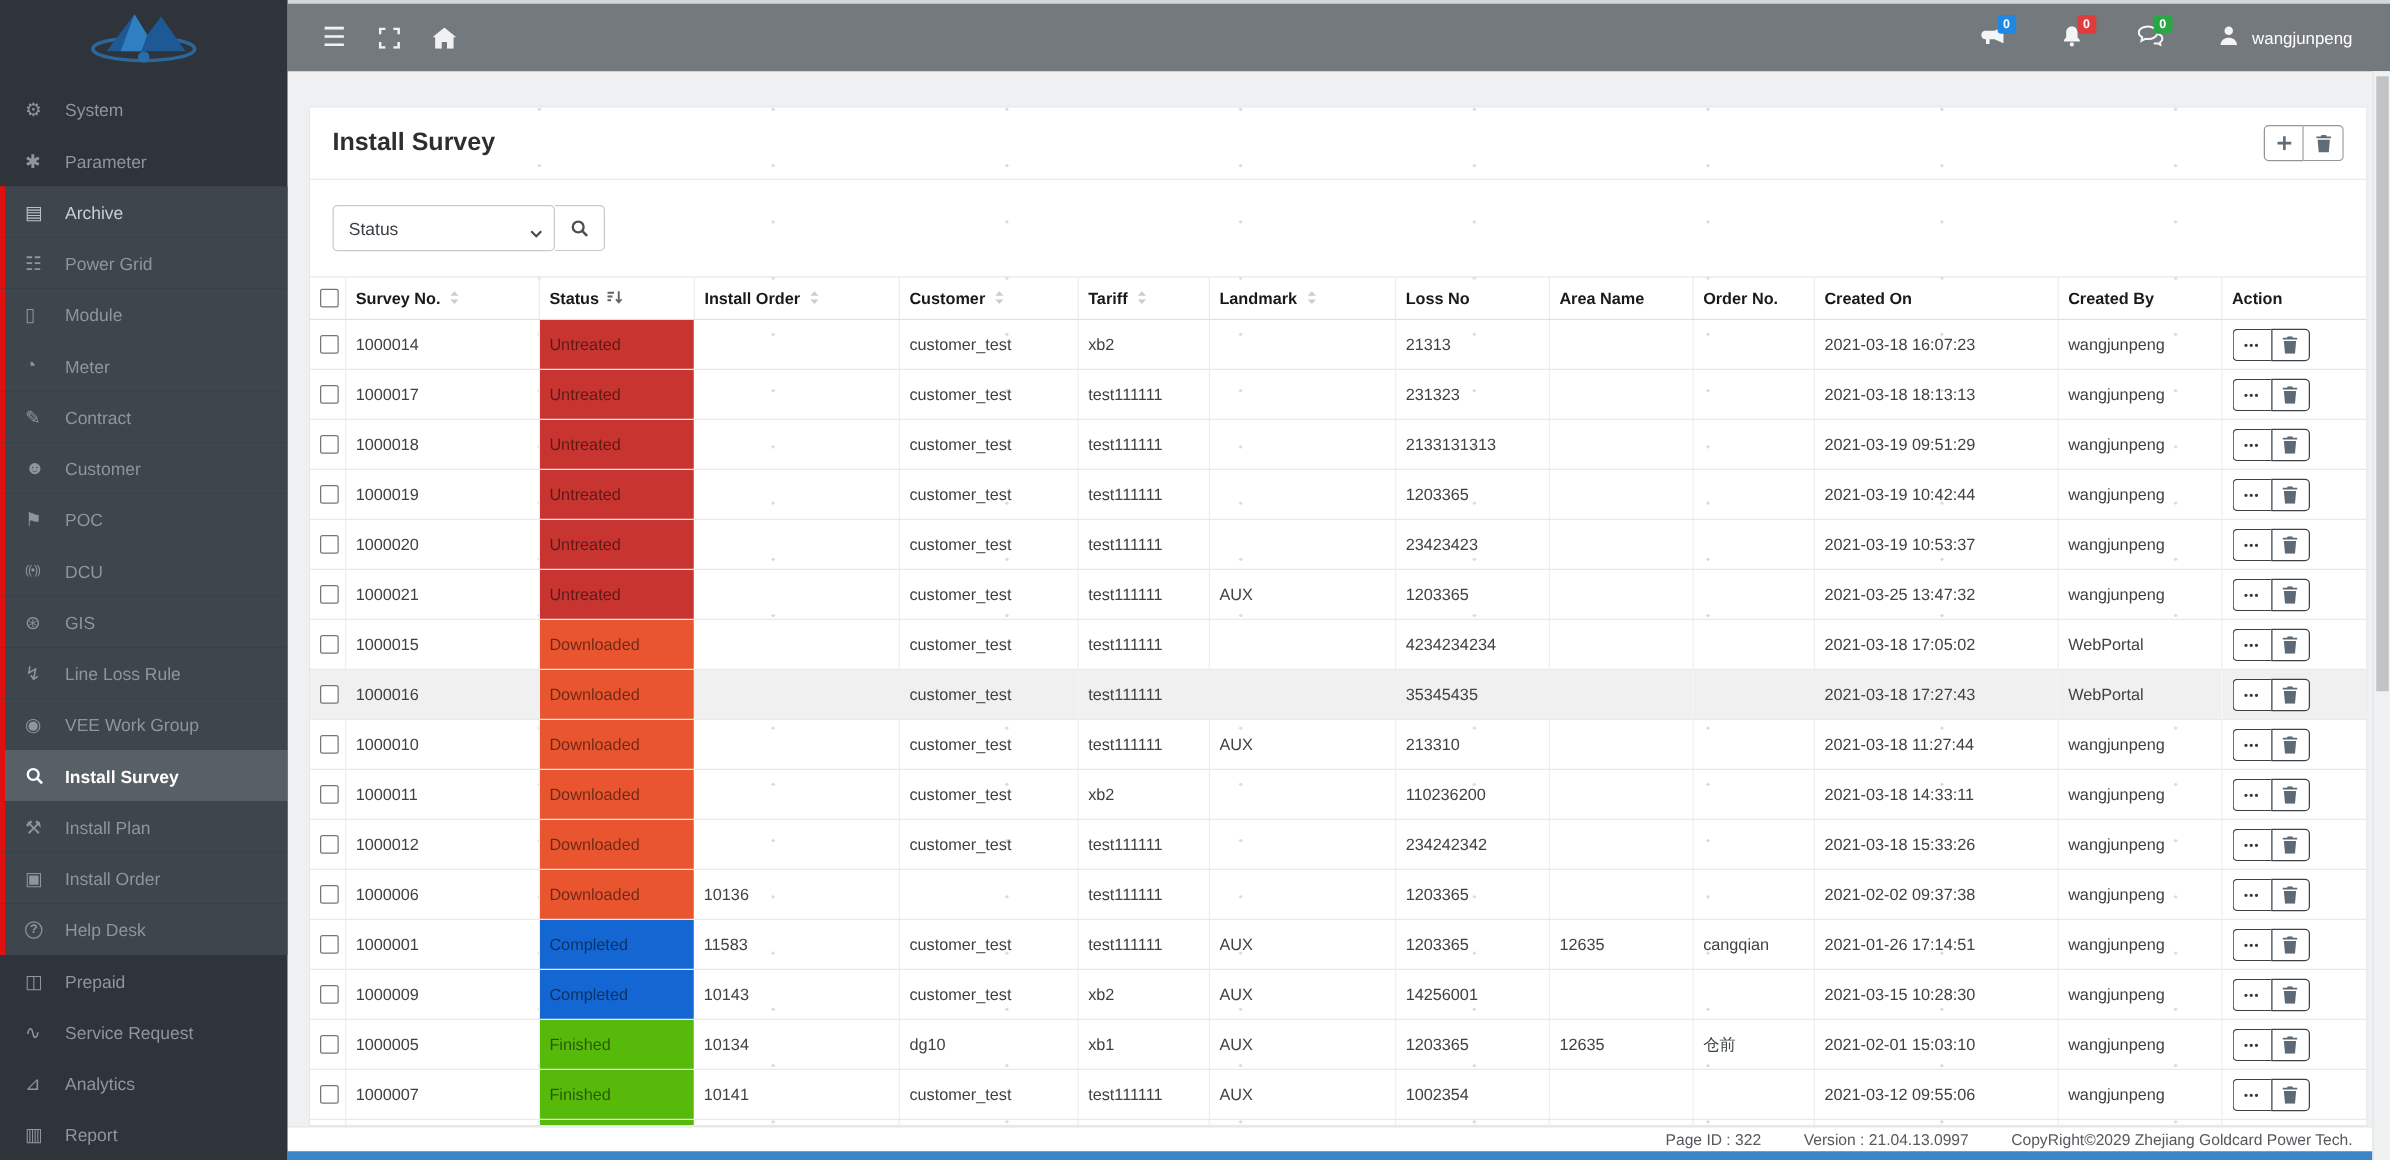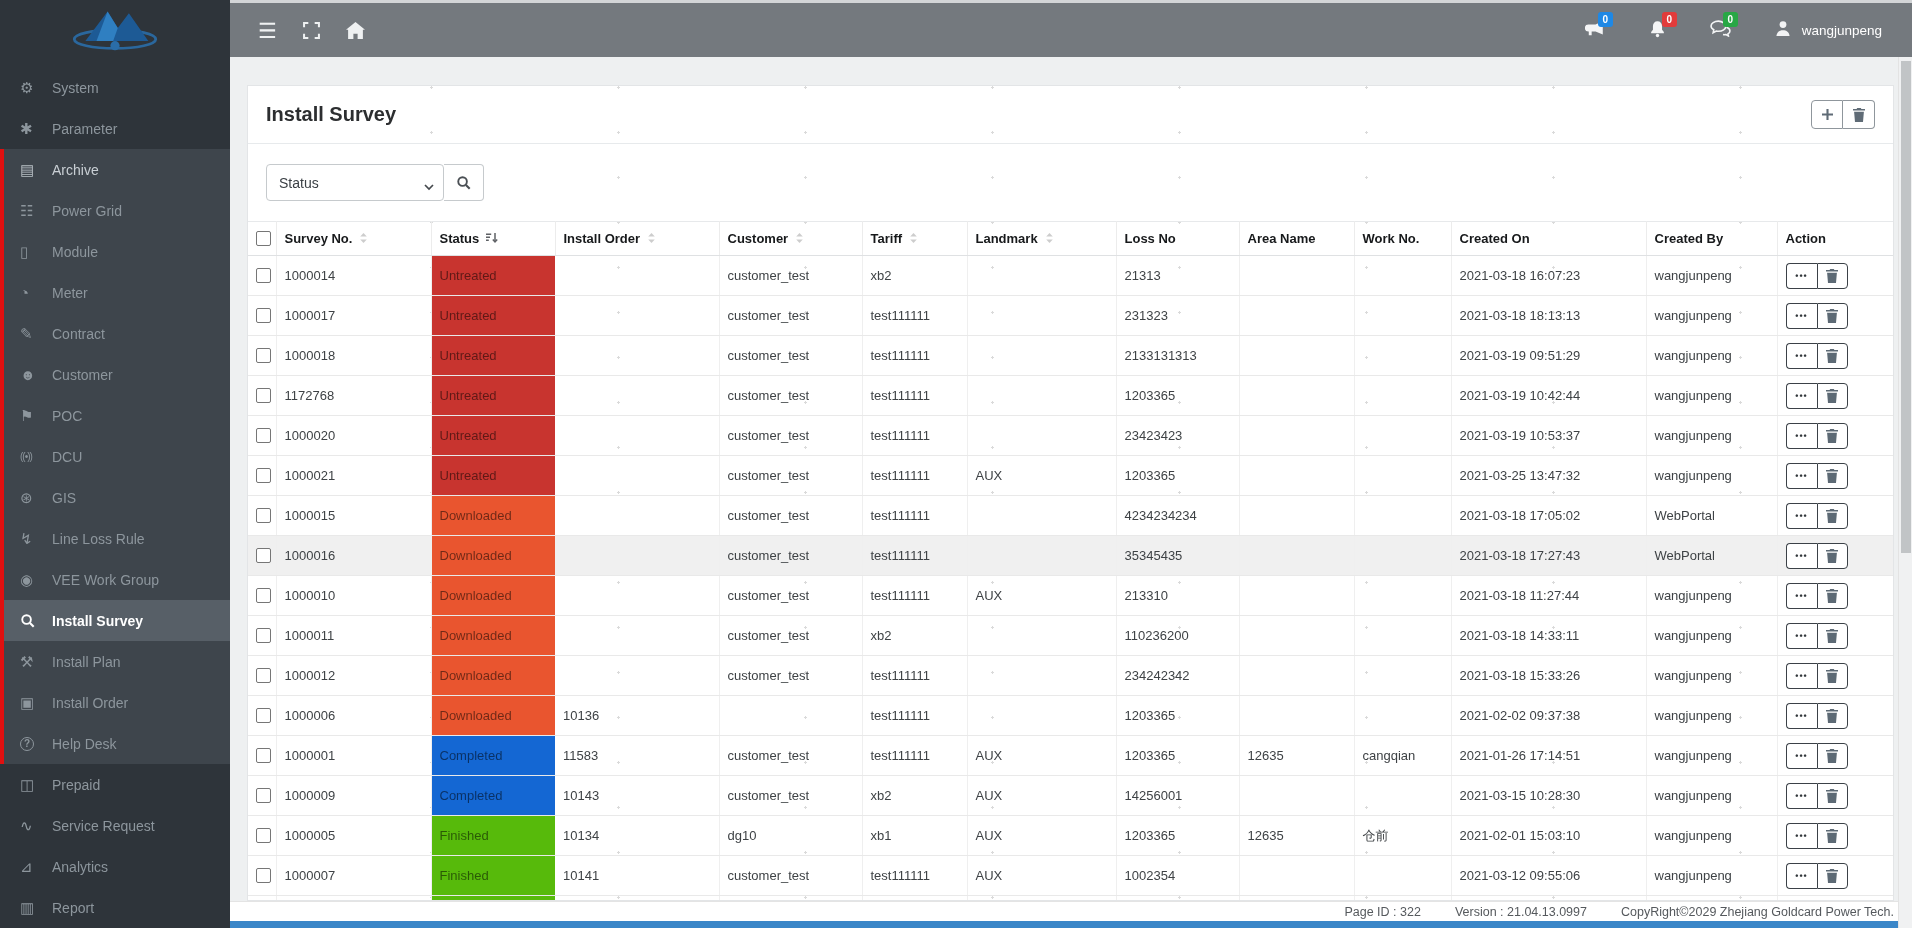--- a/index.html
+++ b/index.html
@@ -59,21 +59,21 @@
   td:last-child{border-right:none}
   tr.hl td{background:#f0f0f0}
   td.status{color:rgba(0,0,0,0.52);border-right:none}
   .abtn{width:31px;height:26px;border:1px solid #3b4147;background:#fff;display:inline-flex;align-items:center;justify-content:center;color:#5d6a75;cursor:pointer;vertical-align:middle}
   .abtn.first{border-radius:4px 0 0 4px;border-right:none}
   .abtn.last{border-radius:0 4px 4px 0}
   .dots{font-size:9px;letter-spacing:1px;color:#33383c;font-weight:bold}
   input[type=checkbox]{width:15px;height:15px;accent-color:#fff;border:1px solid #767676;appearance:none;background:#fff;border-radius:2px;cursor:pointer;display:block}
 
   
-  .footer{position:absolute;left:230px;top:901px;width:1668px;height:20px;background:#fff;border-top:1px solid #e4e4e4;display:flex;align-items:center;justify-content:flex-end;gap:34px;padding-right:4px;font-size:12.5px;color:#55595d;z-index:3}
+  .footer{position:absolute;left:230px;top:901px;width:1668px;height:20px;background:#fff;border-top:1px solid #e4e4e4;display:flex;align-items:center;justify-content:flex-end;gap:34px;padding-right:16px;font-size:12.5px;color:#55595d;z-index:3}
   .bluebar{position:absolute;left:230px;top:921px;width:1668px;height:7px;background:#3a86c8;z-index:3}
 
   
   .scrollbar{position:absolute;right:0;top:57px;width:14px;height:871px;background:#f0f1f2;border-left:1px solid #e3e3e3;z-index:6}
   .scroll-thumb{position:absolute;left:2px;top:4px;width:10px;height:492px;background:#c1c4c6;cursor:pointer}
 </style>
 </head>
 <body>
 
 <div class="sidebar">
@@ -300,21 +300,21 @@
           <th><span>Tariff</span><svg class="sort" width="11" height="12" viewBox="0 0 11 12">
               <path d="M2.2 4.5 5.5 0.9 8.8 4.5Z" fill="#cdcdcd"></path>
               <path d="M2.2 7.5 5.5 11.1 8.8 7.5Z" fill="#cdcdcd"></path>
             </svg></th>
           <th><span>Landmark</span><svg class="sort" width="11" height="12" viewBox="0 0 11 12">
               <path d="M2.2 4.5 5.5 0.9 8.8 4.5Z" fill="#cdcdcd"></path>
               <path d="M2.2 7.5 5.5 11.1 8.8 7.5Z" fill="#cdcdcd"></path>
             </svg></th>
           <th><span>Loss No</span></th>
           <th><span>Area Name</span></th>
-          <th><span>Work No.</span></th>
+          <th><span>Order No.</span></th>
           <th><span>Created On</span></th>
           <th><span>Created By</span></th>
           <th><span>Action</span></th>
         </tr>
       </thead>
     <tbody id="tbody">
         <tr>
           <td>
             <input type="checkbox" style="">
           </td>
@@ -380,21 +380,21 @@
             </button><button class="abtn last">
               <svg width="12" height="14" viewBox="0 0 12 14">
                 <path fill="currentColor" d="M4.2 0h3.6l.6 1.1H12v1.5H0V1.1h3.6ZM1.1 3.7h9.8L10 14H2Z"></path>
               </svg>
             </button></td>
         </tr>
         <tr>
           <td>
             <input type="checkbox" style="">
           </td>
-          <td>1172768</td>
+          <td>1000019</td>
           <td class="status" style="background: rgb(200, 52, 47);">Untreated</td>
           <td></td>
           <td>customer_test</td>
           <td>test111111</td>
           <td></td>
           <td>1203365</td>
           <td></td>
           <td></td>
           <td>2021-03-19 10:42:44</td>
           <td>wangjunpeng</td>

